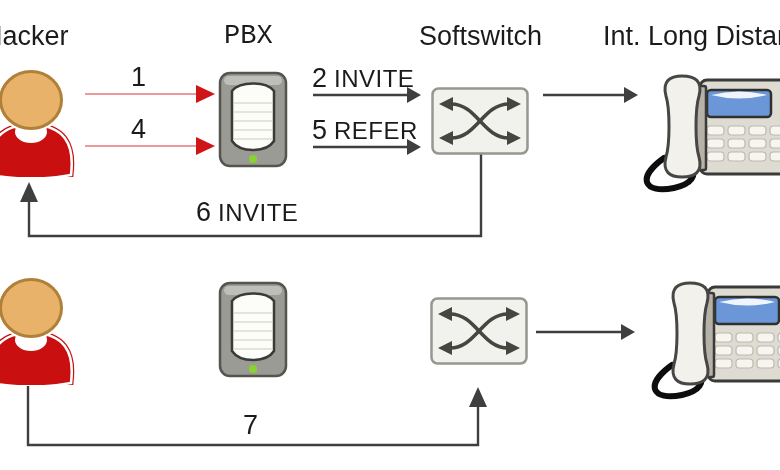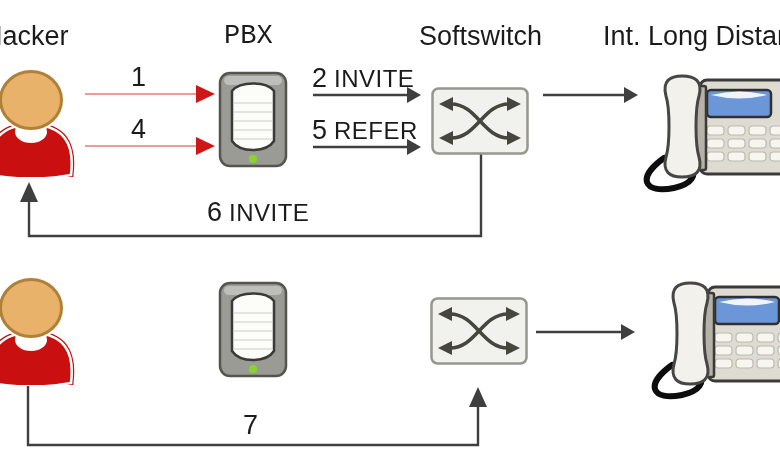--- a/index.html
+++ b/index.html
@@ -14,21 +14,21 @@
   
   .label-hacker{left:-17px;top:21px;}
   .label-pbx{left:224px;top:21px;font-family:Liberation Mono, monospace;}
   .label-softswitch{left:419px;top:21px;}
   .label-phone{left:603px;top:21px;}
   .msg-1{left:131px;top:62px;}
   .msg-4{left:131px;top:114px;}
   .msg-2{left:312px;top:63px;}
   .msg-5{left:312px;top:115px;}
   .msg-3{left:546px;top:63px;}
-  .msg-6{left:207px;top:197px;}
+  .msg-6{left:196px;top:197px;}
   .msg-7{left:243px;top:410px;}
   
   .person-top{left:-14px;top:69px;width:90px;height:108px;}
   .person-bottom{left:-14px;top:277px;width:90px;height:108px;}
   .pbx-top{left:218px;top:71px;width:70px;height:97px;}
   .pbx-bottom{left:218px;top:281px;width:70px;height:97px;}
   .switch-top{left:431px;top:87px;width:98px;height:68px;}
   .switch-bottom{left:430px;top:297px;width:98px;height:68px;}
   .phone-top{left:640px;top:74px;width:160px;height:124px;}
   .phone-bottom{left:648px;top:281px;width:160px;height:124px;}

